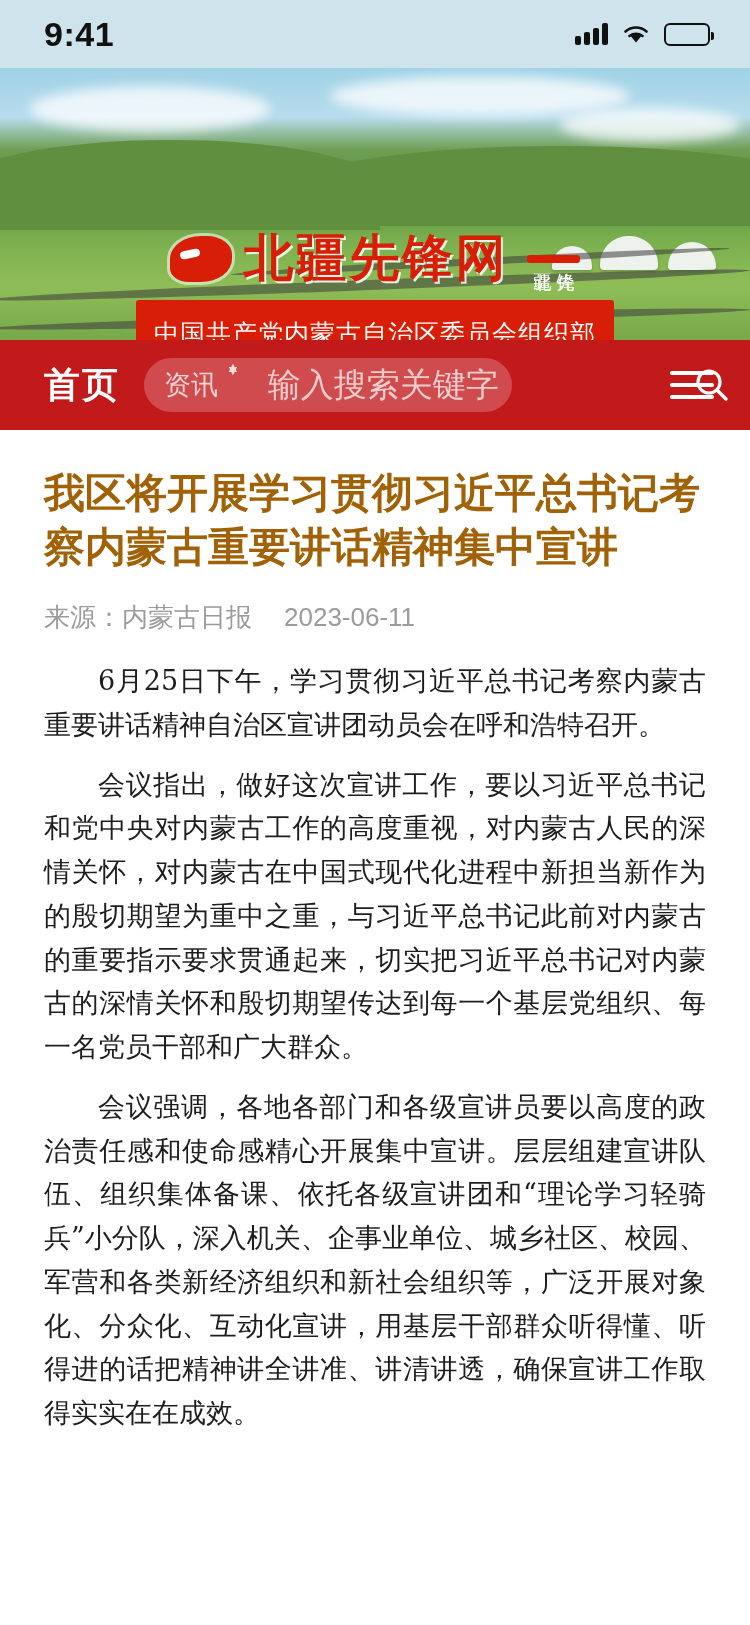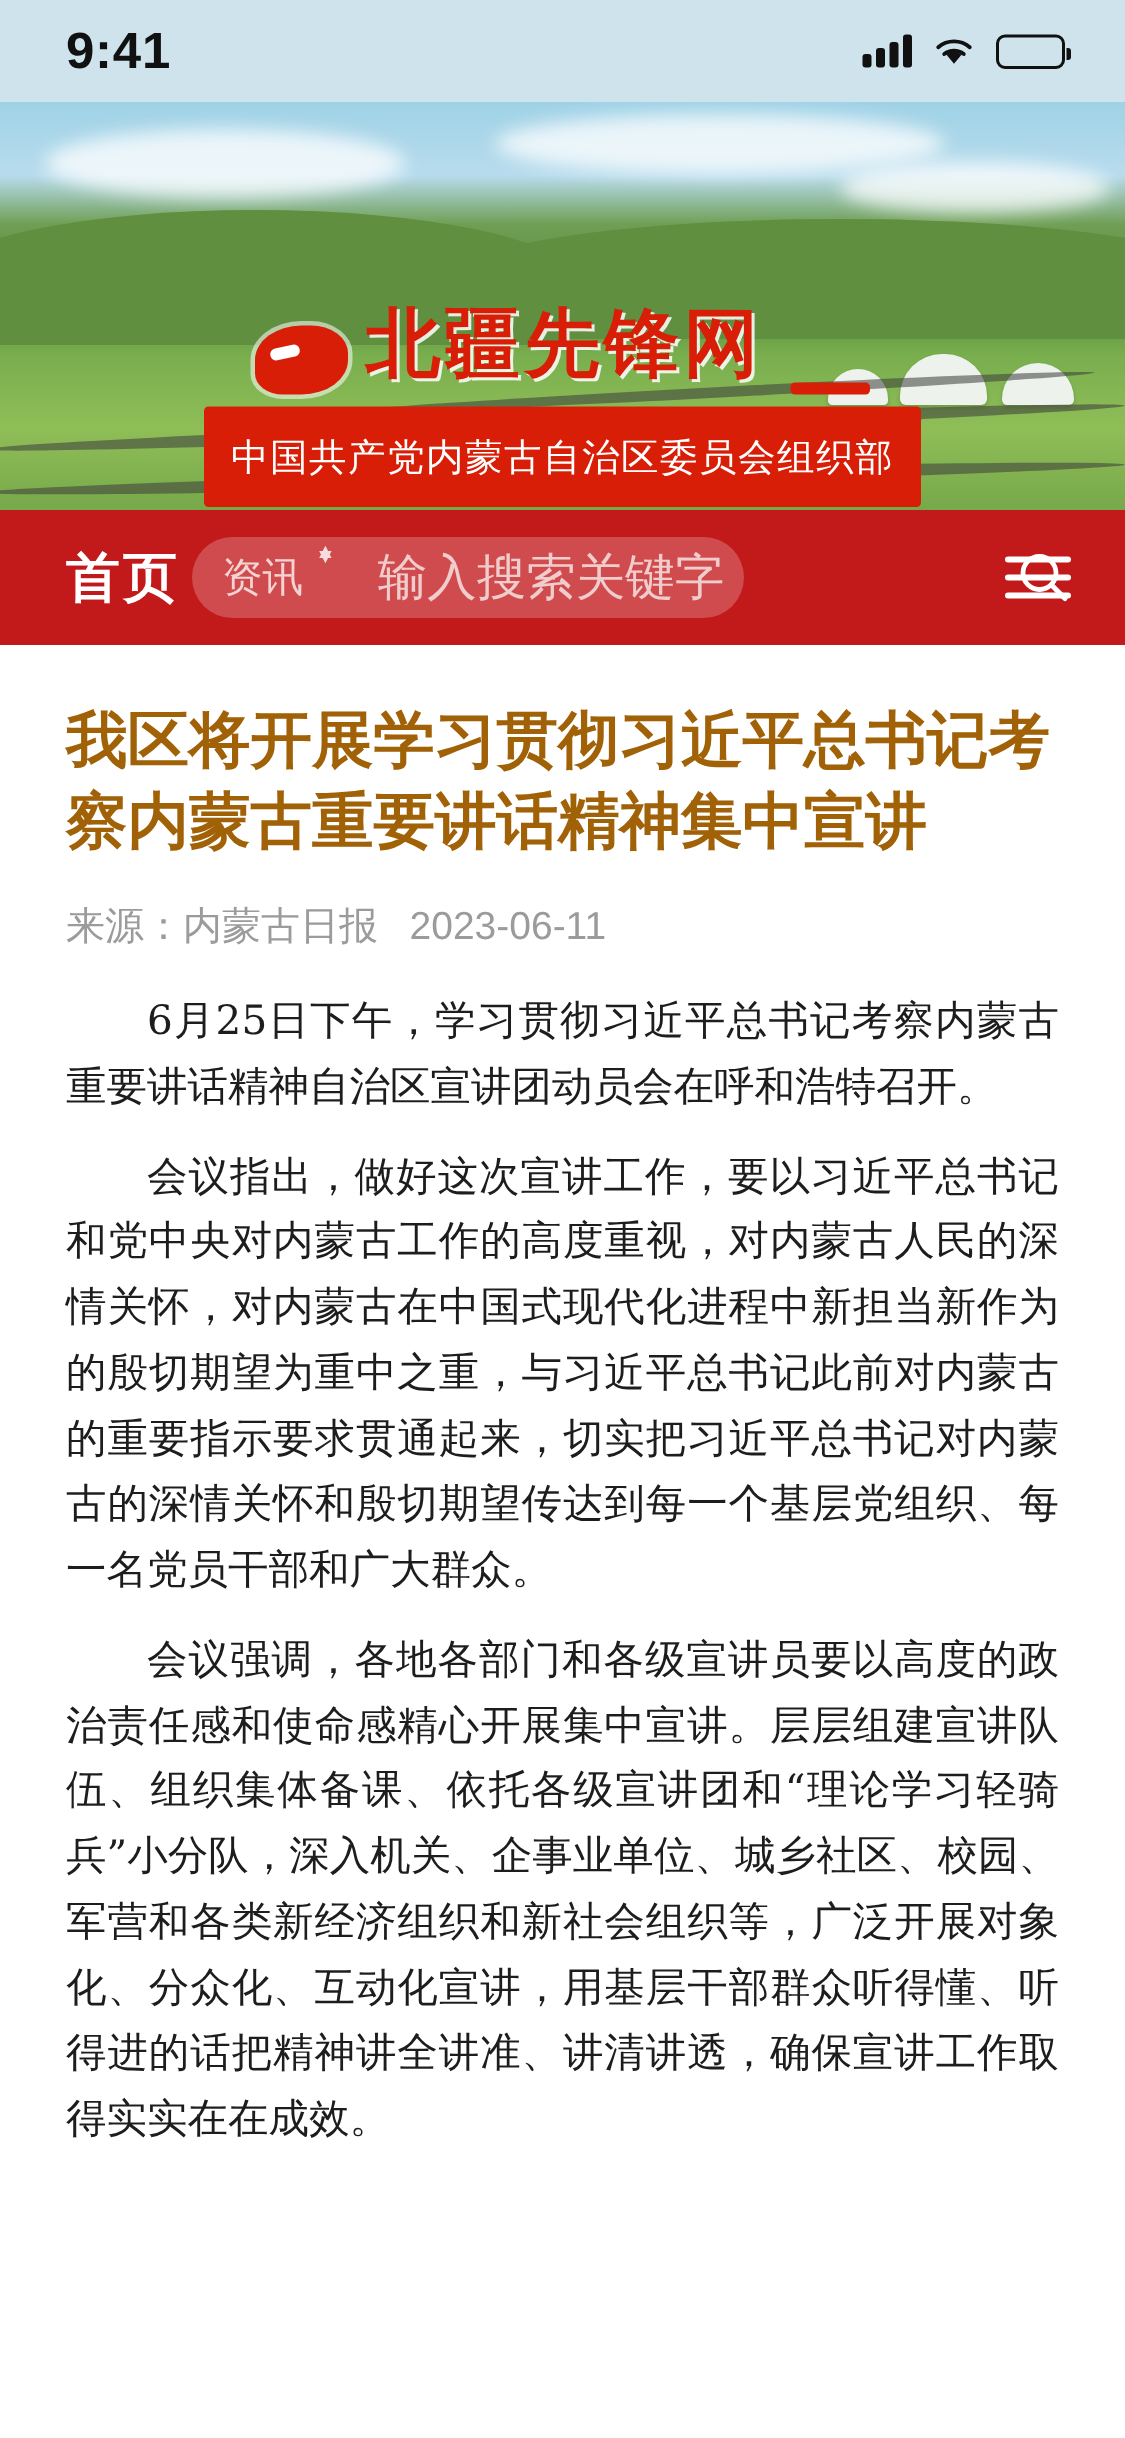--- a/index.html
+++ b/index.html
@@ -123,22 +123,23 @@
   .logo-wrap {
     position: absolute;
     left: 0; right: 0;
     top: 128px;
     display: flex;
     flex-direction: column;
     align-items: center;
   }
   .logo-main {
     display: flex;
-    align-items: flex-end;
+    align-items: center;
     gap: 12px;
+    margin-top: 29px;
   }
   .logo-emblem {
     width: 62px; height: 46px;
     background: #d81e06;
     border-radius: 50% 40% 50% 30%;
     position: relative;
     box-shadow: 0 0 0 3px rgba(255,255,255,.55);
   }
   .logo-emblem::before {
     content:"";
@@ -185,21 +186,21 @@
     font-family: "Liberation Sans", sans-serif;
   }
 
   
   .navbar {
     height: 90px;
     background: #c2191b;
     display: flex;
     align-items: center;
     padding: 0 26px 0 44px;
-    gap: 0;
+    gap: 16px;
   }
   .nav-home {
     color: #fff;
     font-size: 36px;
     font-weight: 700;
     letter-spacing: 2px;
     white-space: nowrap;
     margin-right: 8px;
   }
   .search-box {
@@ -273,21 +274,21 @@
     font-size: 41px;
     line-height: 1.32;
     font-weight: 700;
     color: #a16207;
     letter-spacing: 0px;
   }
   .article-meta {
     margin-top: 26px;
     display: flex;
     align-items: center;
-    gap: 21px;
+    gap: 32px;
     color: #9b9b9b;
     font-size: 26px;
   }
   .article-body {
     margin-top: 24px;
   }
   .article-body p {
     font-family: "DejaVu Serif", serif;
     font-size: 27px;
     line-height: 1.62;

